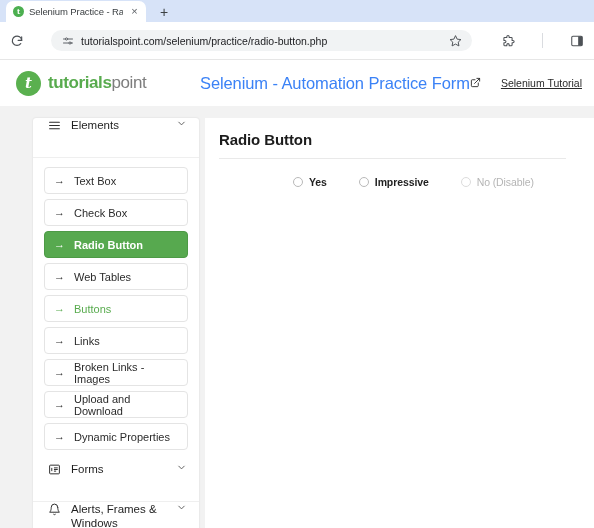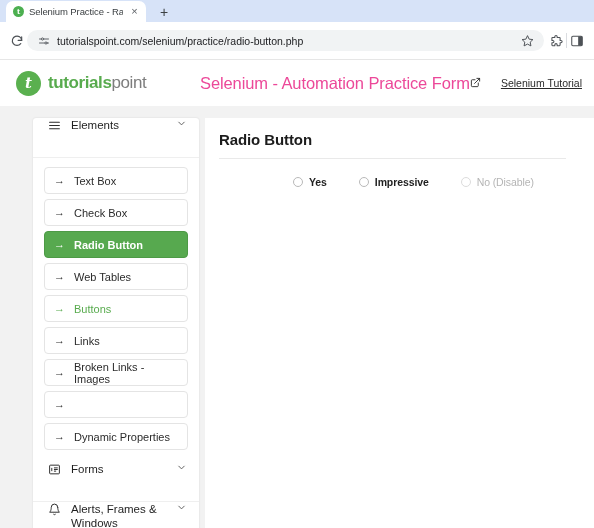--- a/index.html
+++ b/index.html
@@ -56,21 +56,21 @@
     display: flex; align-items: center; justify-content: center;
     color: #3c4043; font-size: 14px; line-height: 1;
   }
 
   .toolbar {
     height: 38px;
     background: #ffffff;
     display: flex;
     align-items: center;
     padding: 0 7px;
-    gap: 0;
+    gap: 24px;
     flex: none;
     border-bottom: 1px solid #e6e6e6;
   }
   .tb-icon {
     width: 20px; height: 20px; flex: none;
     display: flex; align-items: center; justify-content: center;
     color: #4d5156;
   }
   .omnibox {
     flex: 1;
@@ -117,21 +117,21 @@
     font-family: "DejaVu Serif", serif; font-style: italic;
   }
   .logo-text { font-size: 17px; letter-spacing: -0.4px; }
   .logo-text b { color: #58ab4e; font-weight: bold; }
   .logo-text i { color: #7d7d7d; font-style: normal; font-weight: normal; }
 
   .site-title {
     flex: 1;
     text-align: left;
     font-size: 16.5px;
-    color: #ec4899;
+    color: #3b82f6;
     padding-left: 14px;
     letter-spacing: -0.1px;
   }
   .tut-link {
     display: flex; align-items: center; gap: 20px;
     font-size: 10.5px; color: #2b2b2b;
     flex: none;
   }
 
   .page-body { display: flex; padding: 12px 0 0 0; }
@@ -338,20 +338,21 @@
           <div class="nav-item">
             <span class="arw">→</span>
             <span>Links</span>
           </div>
           <div class="nav-item">
             <span class="arw">→</span>
             <span>Broken Links - Images</span>
           </div>
           <div class="nav-item">
             <span class="arw">→</span>
+            <span>Upload and Download</span>
           </div>
           <div class="nav-item">
             <span class="arw">→</span>
             <span>Dynamic Properties</span>
           </div>
         </div>
 
         <div class="group-head">
           <span class="gicon">
             <svg width="13" height="13" viewBox="0 0 24 24" fill="none" stroke="#2b2b2b" stroke-width="1.8">

